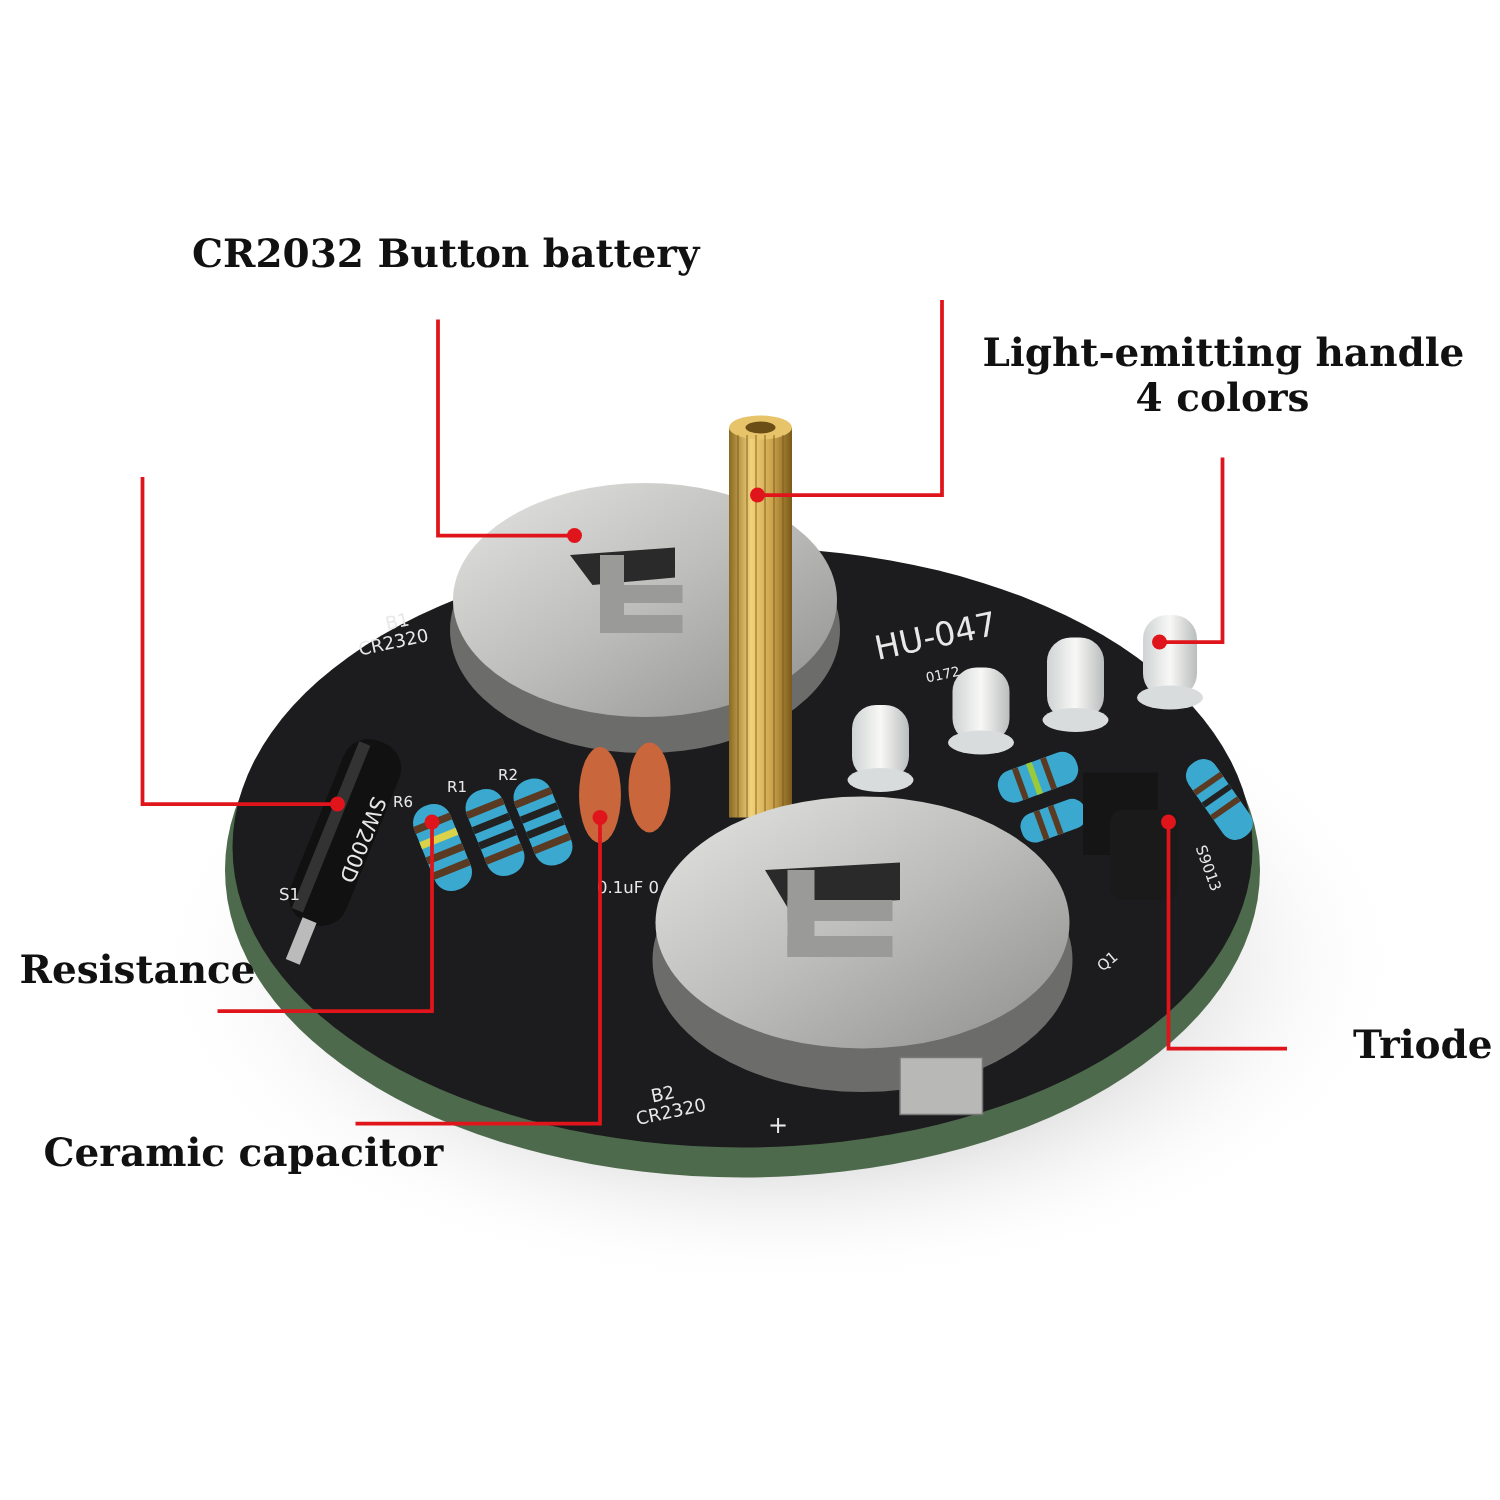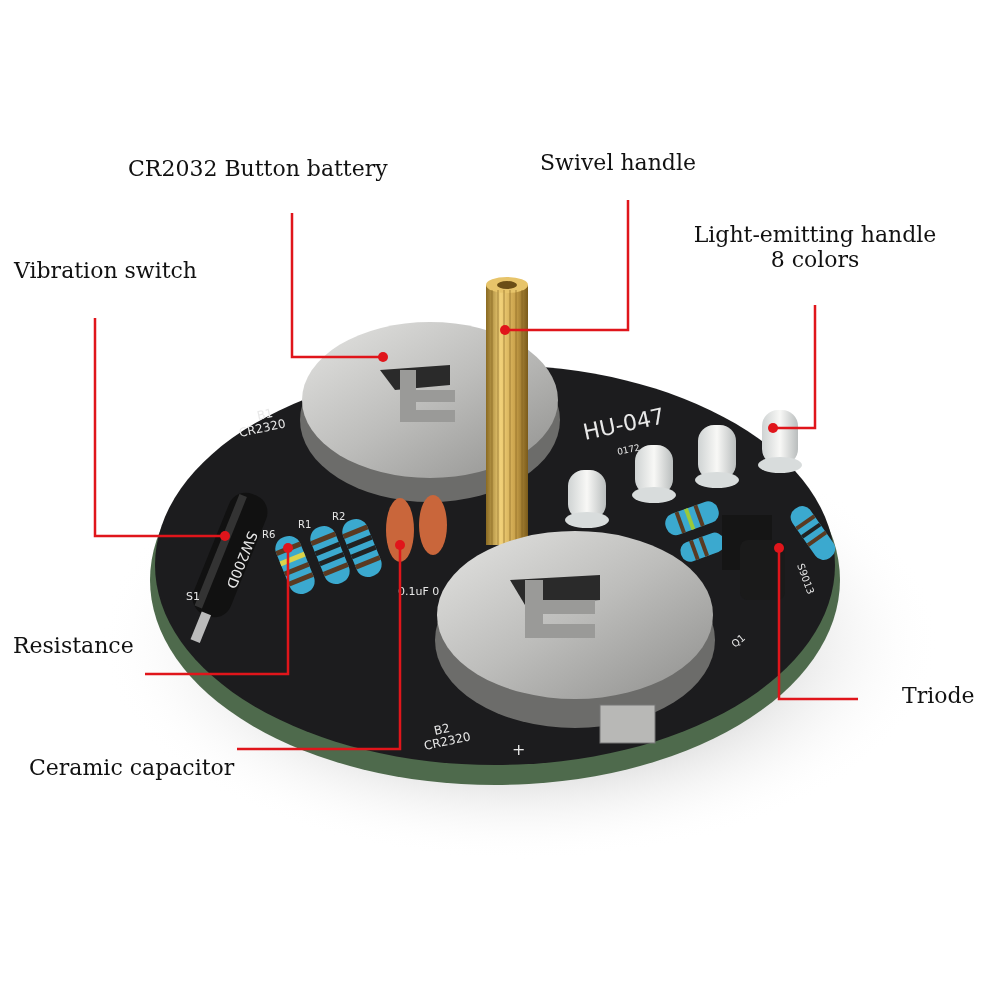--- a/index.html
+++ b/index.html
@@ -1,17 +1,17 @@
 <!DOCTYPE html>
 <html><head>
 <meta charset="utf-8">
 <style>
   html, body { margin:0; padding:0; background:#ffffff; }
   #stage { position:relative; width:1000px; height:1000px; overflow:hidden; background:#ffffff; }
-  .lbl { position:absolute; font-family:"DejaVu Serif","Liberation Serif",serif; font-weight:normal; color:#111; font-size:22px; white-space:nowrap; line-height:1.15; }
+  .lbl { position:absolute; font-family:"DejaVu Serif","Liberation Serif",serif; font-weight:bold; color:#111; font-size:26px; white-space:nowrap; line-height:1.15; }
   .center { text-align:center; }
   svg { position:absolute; left:0; top:0; }
   .silk { font-family:"DejaVu Sans","Liberation Sans",sans-serif; fill:#e8e8e8; }
 </style>
 </head>
 <body>
 
 <div id="stage">
 
   <svg width="1000" height="1000" viewBox="0 0 1000 1000">
@@ -178,22 +178,20 @@
       <circle cx="505" cy="330" r="5"></circle>
       <circle cx="773" cy="428" r="5"></circle>
       <circle cx="225" cy="536" r="5"></circle>
       <circle cx="288" cy="548" r="5"></circle>
       <circle cx="400" cy="545" r="5"></circle>
       <circle cx="779" cy="548" r="5"></circle>
     </g>
   </svg>
 
   <div class="lbl" style="left:128px;top:156px;">CR2032 Button battery</div>
-  <div class="lbl" style="left:540px;top:150px;">Swivel handle</div>
   <div class="lbl center" style="left:655px;top:222px;width:320px;">
     <div>Light-emitting handle</div>
-    <div>8 colors</div>
+    <div>4 colors</div>
   </div>
-  <div class="lbl" style="left:14px;top:258px;">Vibration switch</div>
   <div class="lbl" style="left:29px;top:755px;">Ceramic capacitor</div>
   <div class="lbl" style="left:13px;top:633px;">Resistance</div>
   <div class="lbl" style="left:870px;top:683px;margin-left:32px;">Triode</div>
 </div>
 
 </body></html>

